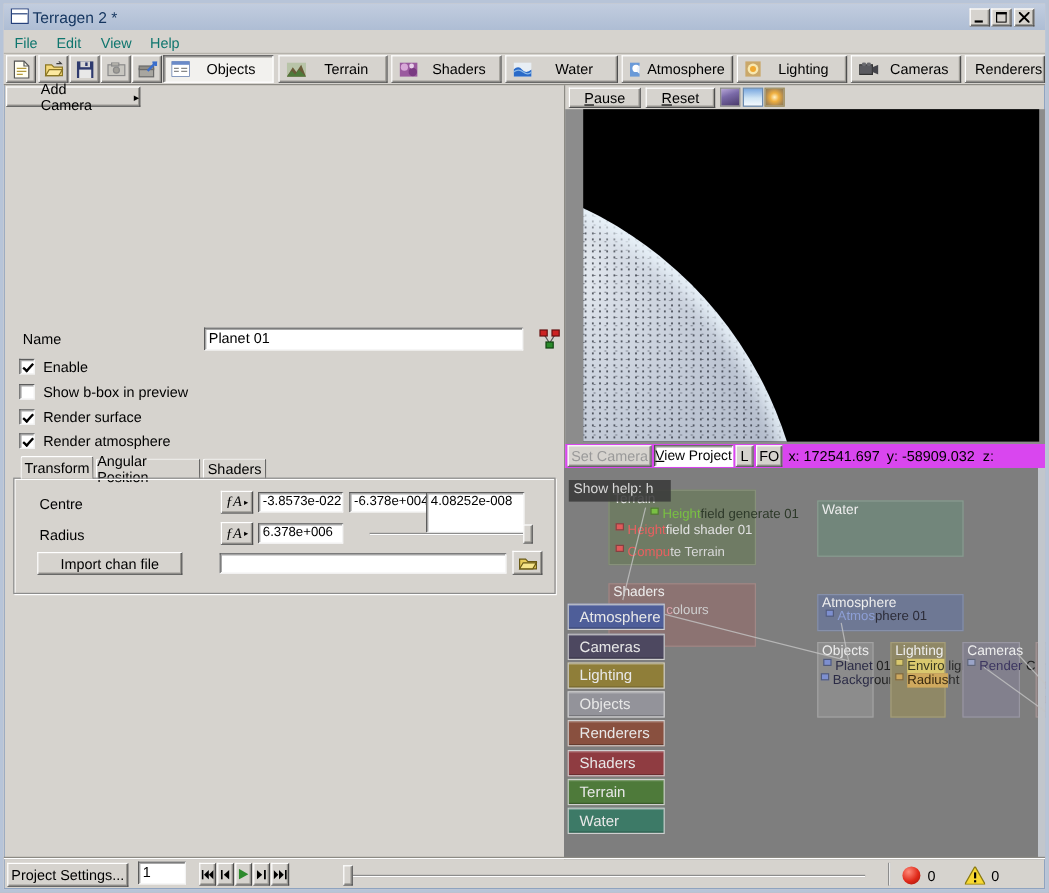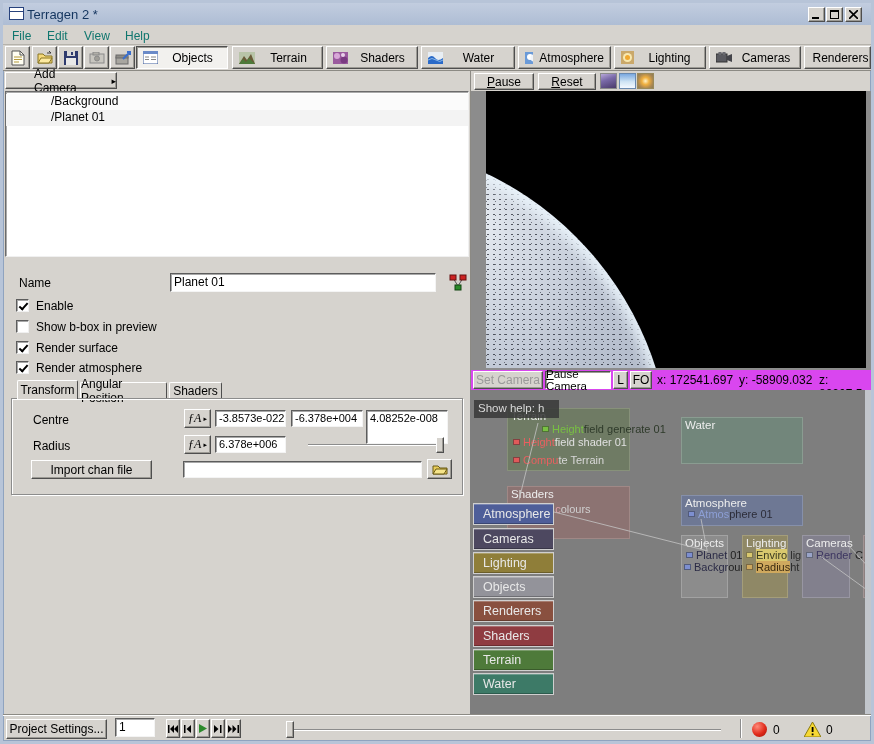--- a/index.html
+++ b/index.html
@@ -60,21 +60,21 @@
   
   .ttab { background:#d6d3ce; border-top:1px solid #fff; border-left:1px solid #fff;
     border-right:1px solid #4e4e4e; border-top-left-radius:2px; border-top-right-radius:2px;
     font-size:12px; display:flex; align-items:center; justify-content:center; }
   #transform-pane { border:1px solid #8c8c8c; box-shadow: 1px 1px 0 #ffffff, inset 1px 1px 0 #ffffff; }
 
   
   #network { left:467px; top:387px; width:401px; height:326px; background:#7e7e7e; overflow:hidden; }
   .ngroup { position:absolute; font-size:11px; }
   .ngroup .glabel { position:absolute; left:3px; top:1px; color:#ededed; font-size:11.5px; }
-  .nnode { position:absolute; white-space:nowrap; font-size:11px; display:flex; align-items:center; gap:3px; }
+  .nnode { position:absolute; white-space:nowrap; font-size:11px; display:flex; gap:3px; }
   .chip { display:inline-block; width:7px; height:6px; border:1px solid rgba(40,40,40,.5); }
   .palette-btn { position:absolute; left:3px; width:81px; height:22px; color:#e8e8e8;
     font-size:12.5px; display:flex; align-items:center; padding-left:9px;
     border:1px solid #cfcfcf; box-shadow: inset 0 1px 0 rgba(255,255,255,.25), inset 0 -1px 0 rgba(0,0,0,.25); }
   #net-tooltip { position:absolute; left:4px; top:10px; width:85px; height:18px; background:rgba(58,58,58,.88);
     color:#d9d9d9; font-size:11.5px; padding:2px 4px; z-index:7; }
 
   
   #preview-canvas { position:absolute; left:15px; top:0; width:380px; height:277px; background:#000; overflow:hidden; }
   #planet { position:absolute; left:-463px; top:51px; width:648px; height:648px; border-radius:50%;
@@ -229,29 +229,20 @@
         </svg>
       <span class="lbl">Renderers</span>
     </div>
   </div>
 
   <div class="abs btn" style="left:2px;top:69px;width:112px;height:17px;justify-content:flex-start;padding-left:28px;gap:14px;">
     <span>Add Camera</span>
     <span style="font-size:9px;">▸</span>
   </div>
 
-  <div class="abs" style="left:2px;top:88px;width:464px;height:166px;background:#fff;border-top:1px solid #6b6b6b;border-left:1px solid #6b6b6b;border-right:1px solid #f0f0f0;border-bottom:1px solid #f0f0f0;box-shadow:inset 1px 1px 0 #aaa;">
-    <div class="abs" style="left:9px;top:8px;width:10px;height:24px;border:1px dashed #b4b4b4;"></div>
-    <div class="abs txt" style="left:0;top:2px;width:462px;height:16px;background:#fbfbfb;padding-left:45px;">
-      <span>/Background</span>
-    </div>
-    <div class="abs txt" style="left:0;top:18px;width:462px;height:16px;background:#f3f3f3;padding-left:45px;">
-      <span>/Planet 01</span>
-    </div>
-  </div>
 
   <span class="abs txt" style="left:16px;top:273px;">Name</span>
   <div class="abs field" style="left:167px;top:270px;width:266px;height:19px;font-size:12px;">
     <span>Planet 01</span>
   </div>
   <div class="abs" style="left:445px;top:271px;width:20px;height:18px;">
     <svg width="20" height="18">
       <path d="M5 4 L10 12 L15 4" fill="none" stroke="#555"></path>
       <rect x="2" y="1" width="6" height="5" fill="#cc2222" stroke="#661111"></rect>
       <rect x="12" y="1" width="6" height="5" fill="#cc2222" stroke="#661111"></rect>
@@ -279,21 +270,21 @@
   </div>
   <div id="transform-pane" class="abs" style="left:8px;top:395px;width:452px;height:97px;"></div>
 
   <span class="abs txt" style="left:30px;top:410px;">Centre</span>
   <div class="abs btn" style="left:181px;top:406px;width:27px;height:19px;gap:2px;">
     <i style="font-family:'Liberation Serif',serif;font-size:12px;">ƒA</i>
     <span style="font-size:7px;">▸</span>
   </div>
   <div class="abs field" style="left:212px;top:407px;width:71px;height:17px;"><span>-3.8573e-022</span></div>
   <div class="abs field" style="left:288px;top:407px;width:72px;height:17px;"><span>-6.378e+004</span></div>
-  <div class="abs field" style="left:363px;top:407px;width:82px;height:34px;"><span>4.08252e-008</span></div>
+  <div class="abs field" style="left:352px;top:407px;width:82px;height:34px;"><span>4.08252e-008</span></div>
 
   <span class="abs txt" style="left:30px;top:436px;">Radius</span>
   <div class="abs btn" style="left:181px;top:432px;width:27px;height:19px;gap:2px;">
     <i style="font-family:'Liberation Serif',serif;font-size:12px;">ƒA</i>
     <span style="font-size:7px;">▸</span>
   </div>
   <div class="abs field" style="left:212px;top:433px;width:71px;height:17px;"><span>6.378e+006</span></div>
   <div class="abs" style="left:305px;top:441px;width:133px;height:2px;background:#8c8c8c;border-bottom:1px solid #fff;"></div>
   <div class="abs btn" style="left:433px;top:434px;width:8px;height:16px;"></div>
 
@@ -326,21 +317,21 @@
     <div id="preview-canvas">
       <div id="planet"></div>
     </div>
   </div>
 
   <div class="abs" style="left:468px;top:367px;width:400px;height:20px;background:#d946ef;">
     <div class="abs btn" style="left:2px;top:1px;width:70px;height:18px;">
       <span class="disabled-text">Set Camera</span>
     </div>
     <div class="abs btn pressed" style="left:74px;top:1px;width:66px;height:18px;background:#fff;">
-      <span class="underl" style="font-size:11.5px;">Pause Camera</span>
+      <span class="underl" style="font-size:11.5px;">View Project</span>
     </div>
     <div class="abs btn" style="left:142px;top:1px;width:15px;height:18px;">
       <span>L</span>
     </div>
     <div class="abs btn" style="left:159px;top:1px;width:22px;height:18px;">
       <span>FO</span>
     </div>
     <span class="abs txt" style="left:186px;top:3px;">x: 172541.697</span>
     <span class="abs txt" style="left:268px;top:3px;">y: -58909.032</span>
     <span class="abs txt" style="left:348px;top:3px;">z: 82207.5</span>

